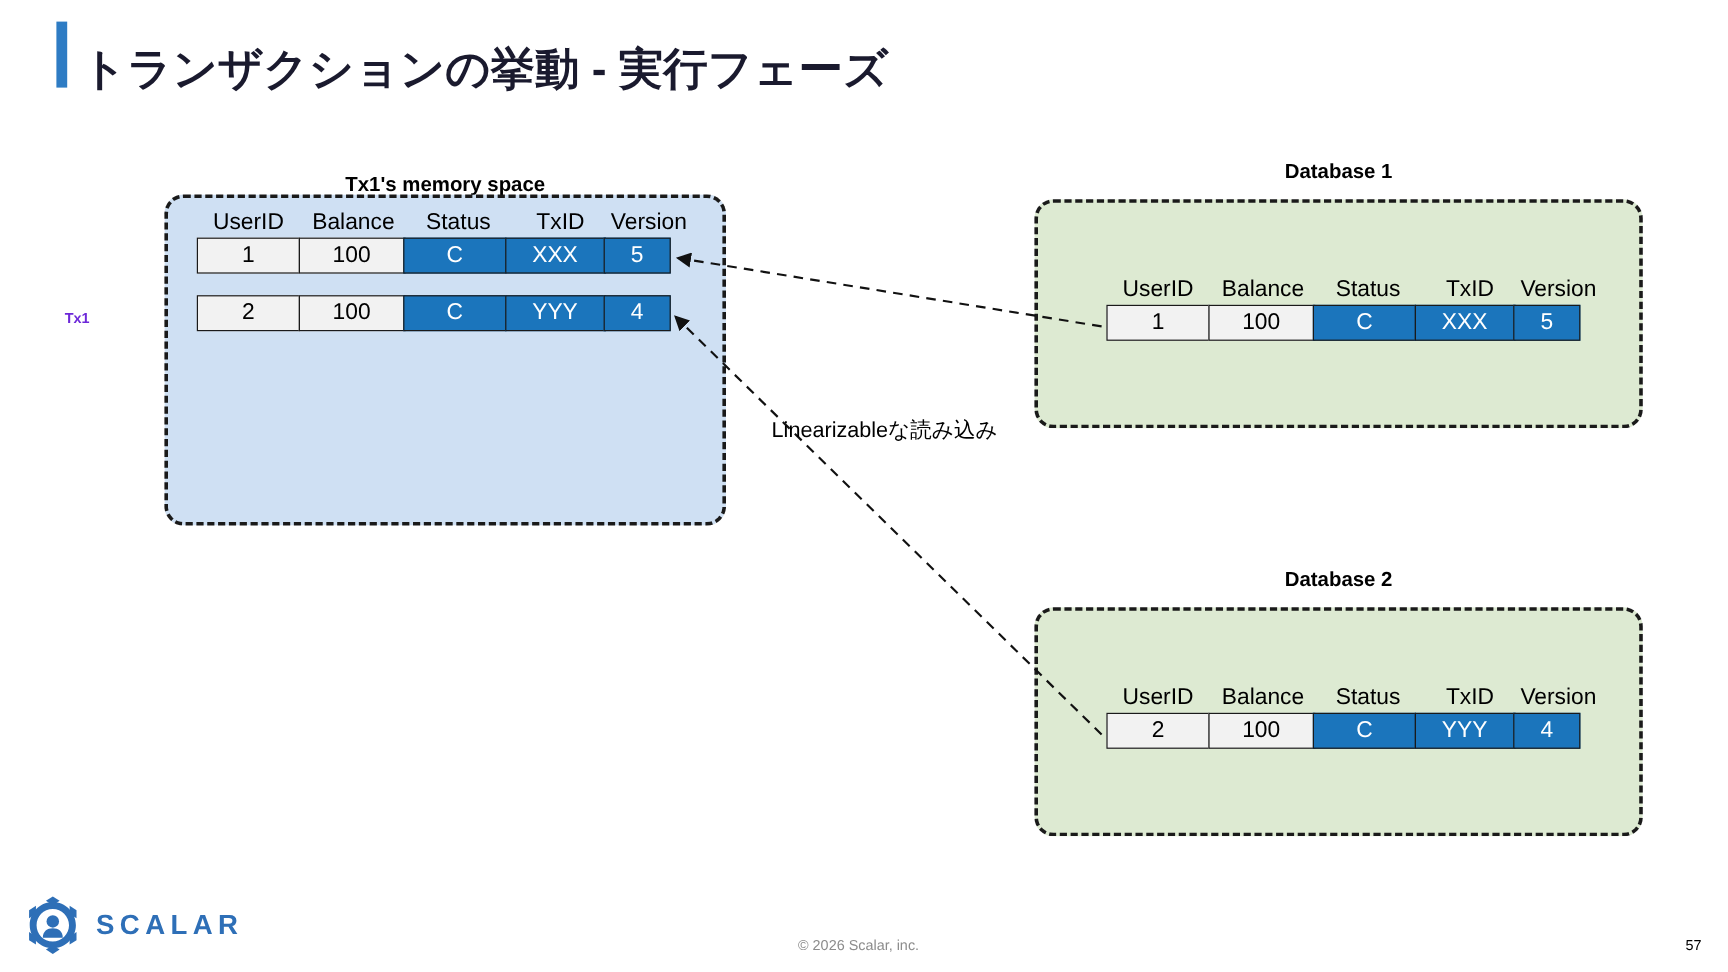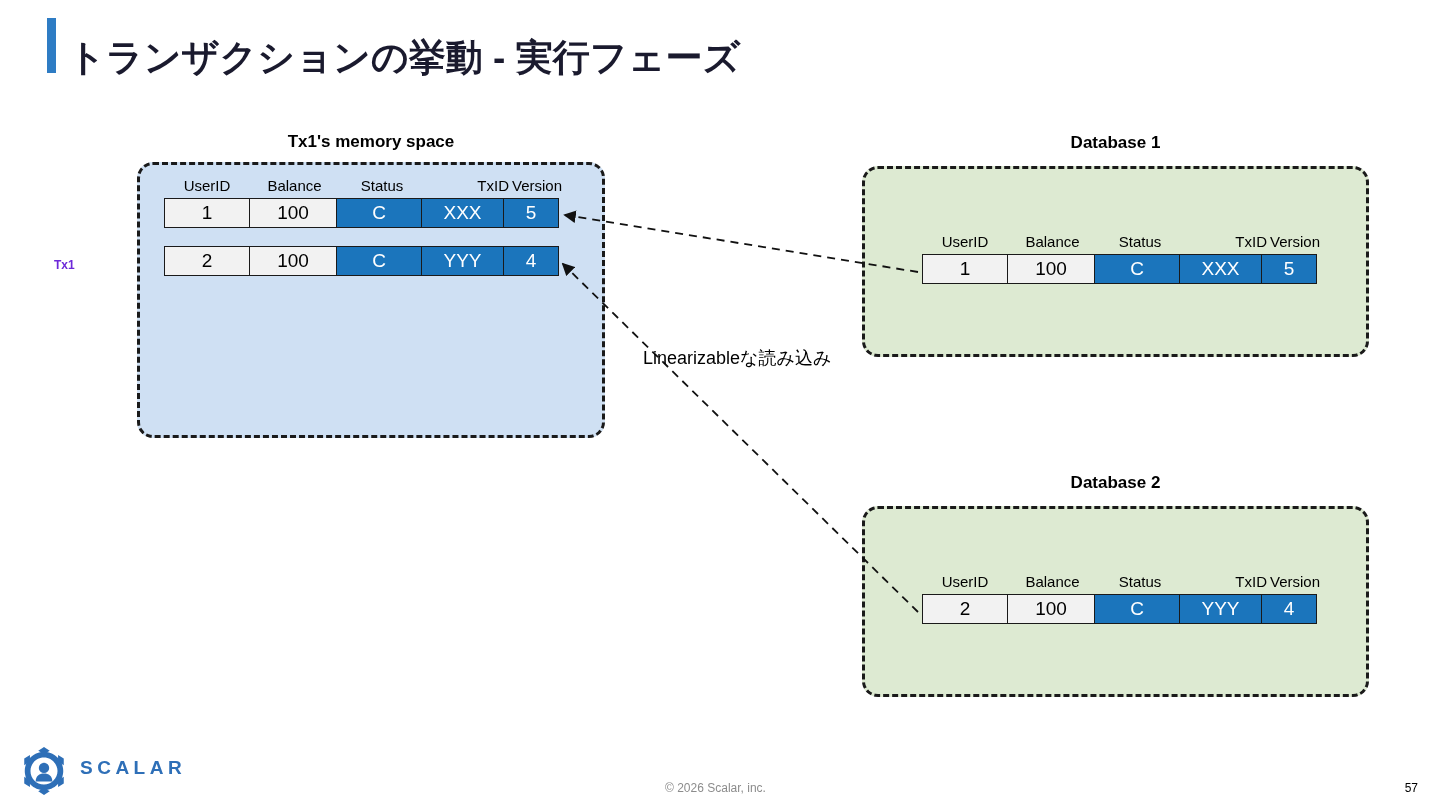--- a/index.html
+++ b/index.html
@@ -92,21 +92,21 @@
 
   
   .rec-table {
     position: absolute;
   }
   .rec-head {
     display: flex;
     height: 24px;
   }
   .rec-head > div {
-    font-size: 15px;
+    font-size: 19px;
     color: #000000;
     text-align: center;
     line-height: 24px;
     white-space: nowrap;
   }
   .rec-row {
     display: flex;
     height: 30px;
     box-sizing: border-box;
   }
@@ -132,21 +132,21 @@
   
   .c-userid  { width: 86px; }
   .c-balance { width: 89px; }
   .c-status  { width: 86px; }
   .c-txid    { width: 84px; }
   .c-version { width: 56px; }
 
   .rec-head .c-userid  { width: 86px; }
   .rec-head .c-balance { width: 89px; }
   .rec-head .c-status  { width: 86px; }
-  .rec-head .c-txid    { width: 84px; text-align: right; }
+  .rec-head .c-txid    { width: 84px; }
   .rec-head .c-version { width: 56px; }
 
   
   .rec-gap { height: 18px; }
 
   
   #arrows {
     position: absolute;
     left: 0;
     top: 0;
@@ -171,21 +171,21 @@
     position: absolute;
     left: 18px;
     top: 745px;
     width: 52px;
     height: 52px;
   }
   #footer-wordmark {
     position: absolute;
     left: 80px;
     top: 757px;
-    font-size: 19px;
+    font-size: 23px;
     font-weight: bold;
     letter-spacing: 4.5px;
     color: #2E6FB7;
     white-space: nowrap;
   }
   #footer-copyright {
     position: absolute;
     left: 665px;
     top: 781px;
     font-size: 12px;
@@ -202,21 +202,21 @@
   }
 </style>
 </head>
 <body>
 
 <div id="slide">
 
   <div id="title-accent"></div>
   <div id="page-title">トランザクションの挙動 - 実行フェーズ</div>
 
-  <div class="box-caption" style="left:137px; top:132px; width:468px;">Tx1's memory space</div>
+  <div class="box-caption" style="left:137px; top:144px; width:468px;">Tx1's memory space</div>
 
   <div id="memory-box" class="dashed-box"></div>
 
   <div id="tx1-label">Tx1</div>
 
   <div class="rec-table" style="left:164px; top:174px;">
     <div class="rec-head">
       <div class="c-userid">UserID</div>
       <div class="c-balance">Balance</div>
       <div class="c-status">Status</div>

